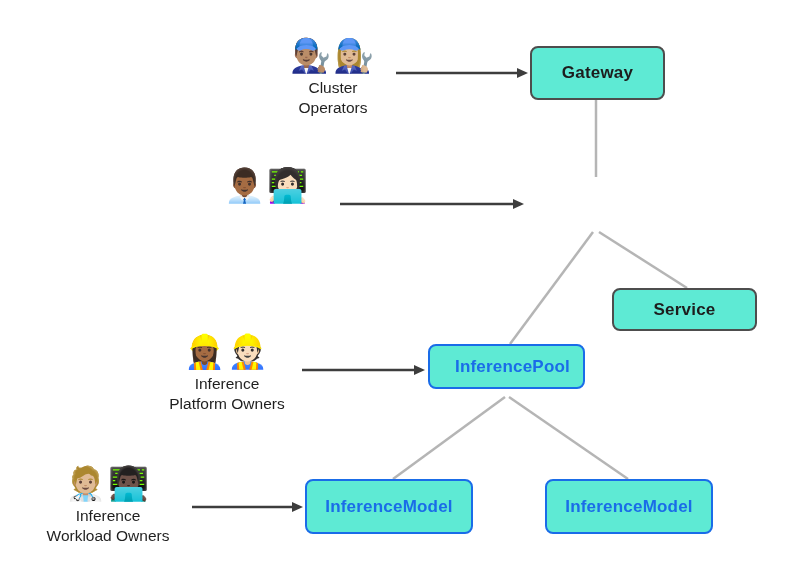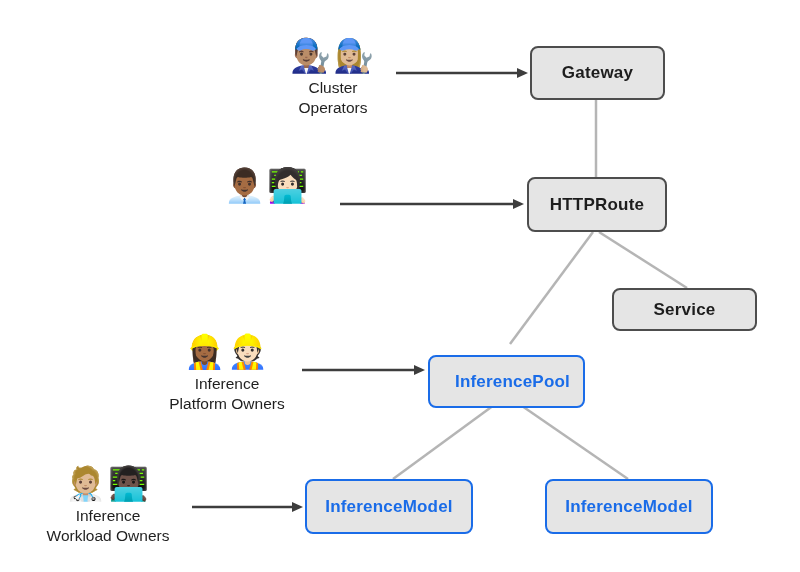--- a/index.html
+++ b/index.html
@@ -16,21 +16,21 @@
     overflow: hidden;
   }
   #edge-layer {
     position: absolute;
     left: 0; top: 0;
     width: 800px; height: 572px;
   }
   .node {
     position: absolute;
     box-sizing: border-box;
-    background: #e5e5e5;
+    background: #5eead4;
     border: 2px solid #4d4d4d;
     border-radius: 8px;
     display: flex;
     align-items: center;
     justify-content: center;
     font-size: 17px;
     font-weight: bold;
     color: #1d1d1d;
     letter-spacing: 0.2px;
   }
@@ -55,21 +55,21 @@
     margin-top: 2px;
     font-size: 15.5px;
     line-height: 20px;
     color: #1f1f1f;
     white-space: pre-line;
   }
   
   #node-gateway        { left: 530px; top: 46px;  width: 135px; height: 54px; }
   #node-httproute      { left: 527px; top: 177px; width: 140px; height: 55px; }
   #node-service        { left: 612px; top: 288px; width: 145px; height: 43px; }
-  #node-inferencepool  { left: 428px; top: 355px; width: 157px; height: 53px; padding-left: 12px; }
+  #node-inferencepool  { left: 428px; top: 344px; width: 157px; height: 45px; padding-left: 12px; }
   #node-inferencemodel-left  { left: 305px; top: 479px; width: 168px; height: 55px; }
   #node-inferencemodel-right { left: 545px; top: 479px; width: 168px; height: 55px; }
   
   #actor-cluster-operators        { left: 243px; top: 36px;  width: 180px; }
   #actor-application-developers   { left: 177px; top: 166px; width: 180px; }
   #actor-inference-platform-owners{ left: 127px; top: 332px; width: 200px; }
   #actor-inference-workload-owners{ left: 8px;   top: 464px; width: 200px; }
 </style>
 </head>
 <body>
@@ -112,21 +112,20 @@
   </div>
 
   <div class="actor" id="actor-inference-workload-owners">
     <div class="emoji">🧑🏼‍⚕️👨🏿‍💻</div>
     <div class="caption">Inference
 Workload Owners</div>
   </div>
 
   <div class="node" id="node-gateway">Gateway</div>
 
-  <div class="node" id="node-httproute">HTTPRoute</div>
 
   <div class="node" id="node-service">Service</div>
 
   <div class="node blue" id="node-inferencepool">InferencePool</div>
 
   <div class="node blue" id="node-inferencemodel-left">InferenceModel</div>
 
   <div class="node blue" id="node-inferencemodel-right">InferenceModel</div>
 
 </div>

